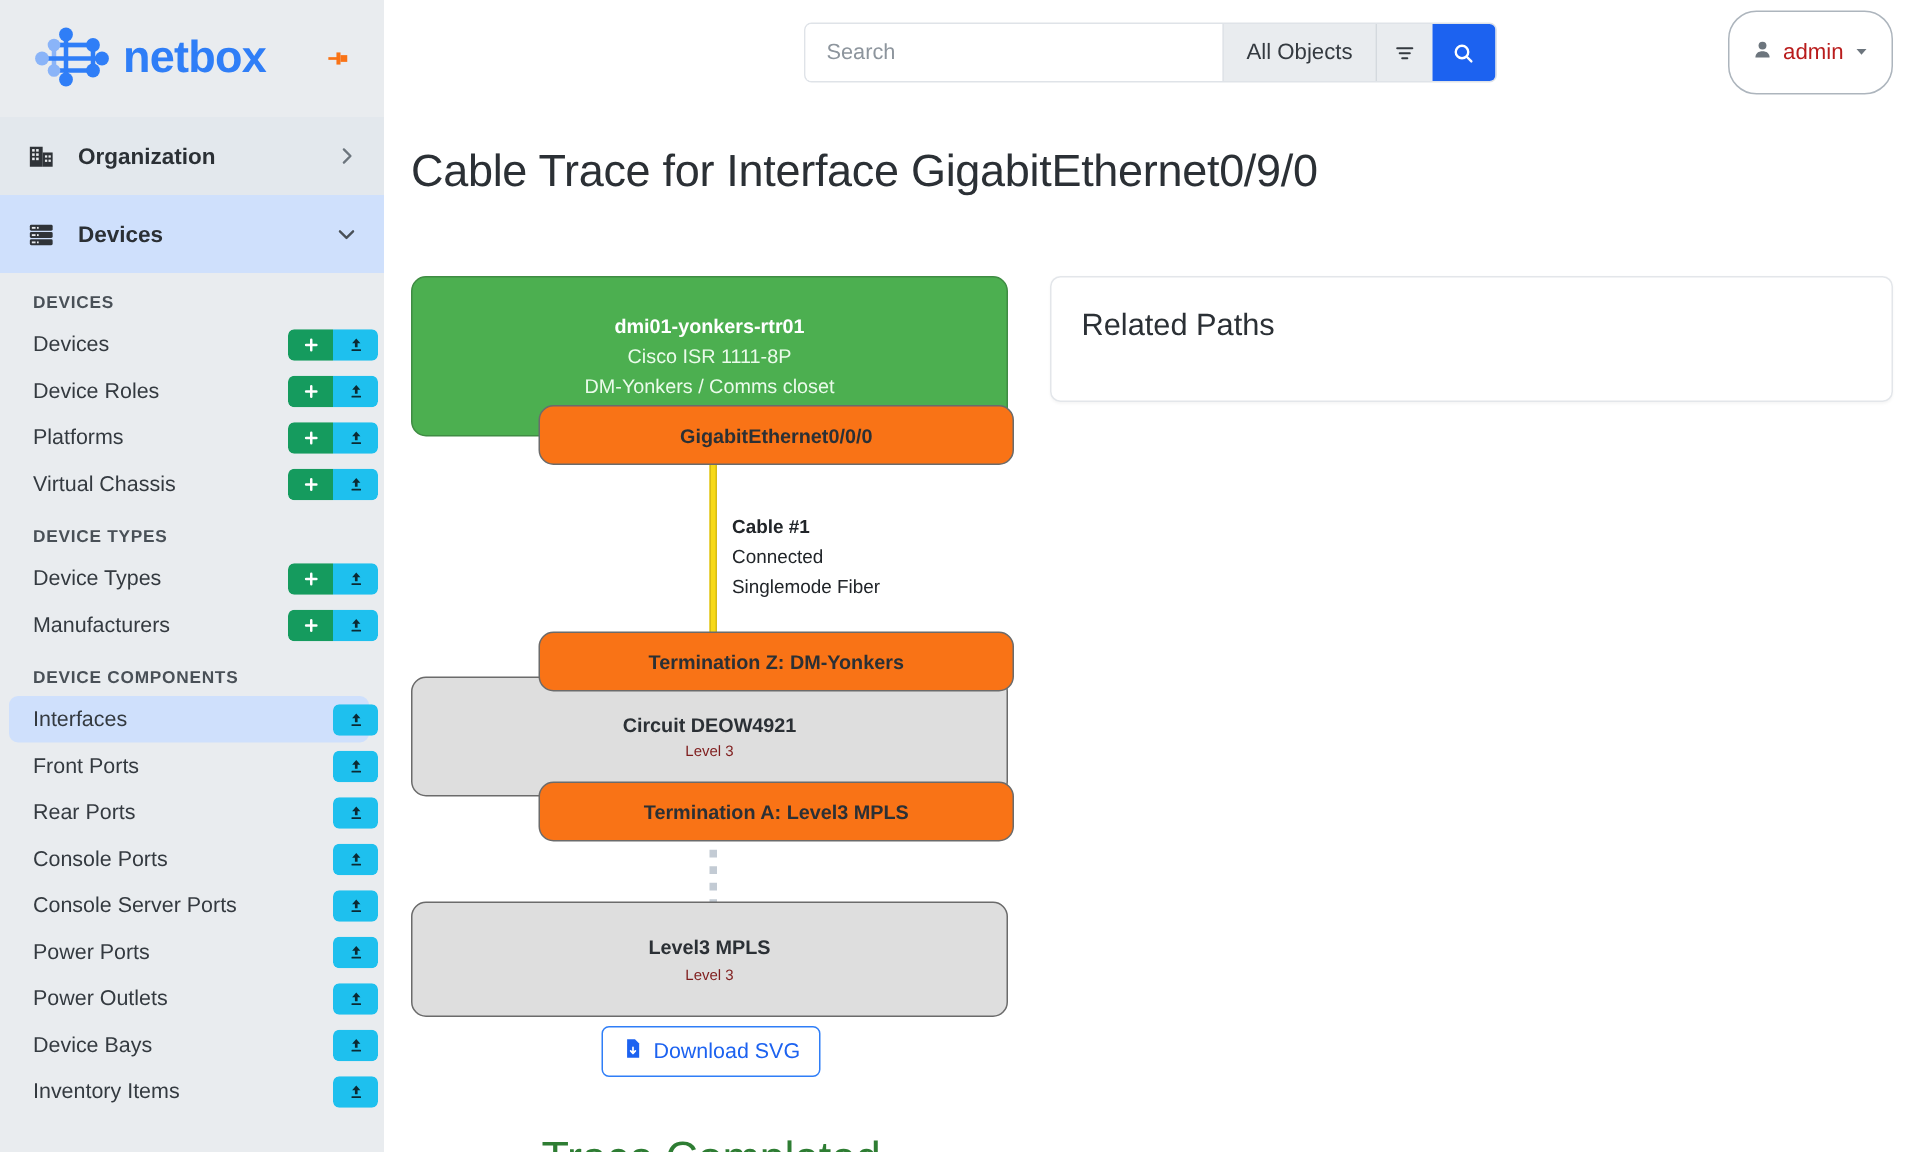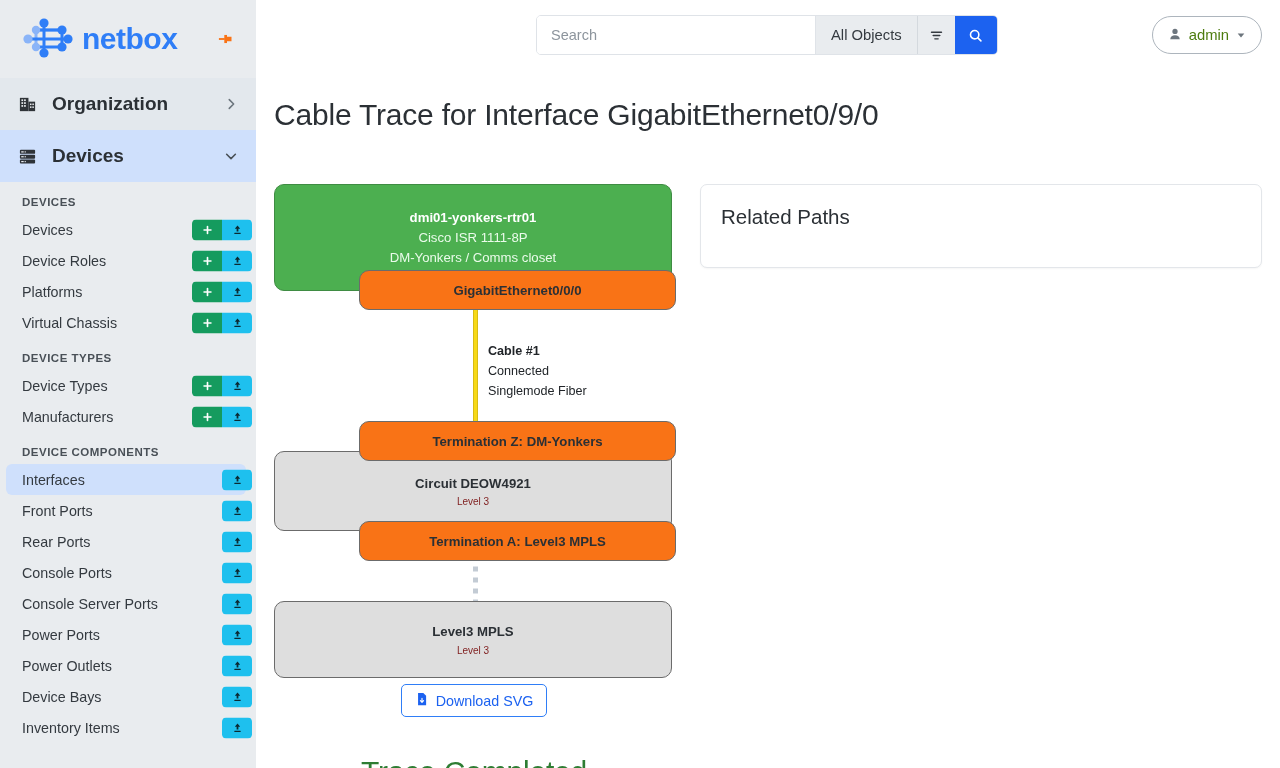--- a/index.html
+++ b/index.html
@@ -45,21 +45,21 @@
     height: 52px; padding: 0 18px 0 14px;
     cursor: pointer;
   }
   .nav-group.alt { background: #e3e8ed; }
   .nav-group.active { background: #cfe0fc; }
   .nav-group .gicon {
     width: 26px; display: flex; align-items: center; justify-content: center;
     margin-right: 12px; color: #2f3338;
   }
   .nav-group .glabel {
-    font-size: 19px; font-weight: 700; color: #2b3035; flex: 1;
+    font-size: 15px; font-weight: 700; color: #2b3035; flex: 1;
   }
   .nav-group .gchev { color: #6c757d; display: flex; align-items: center; }
 
   .nav-section-title {
     font-size: 11.5px; font-weight: 700; color: #495057;
     letter-spacing: 0.5px;
     padding: 14px 0 6px 22px;
     text-transform: uppercase;
   }
   .nav-item {
@@ -122,23 +122,23 @@
     border-left: 1px solid #d4d9de; cursor: pointer;
   }
   .search-go {
     display: flex; align-items: center; justify-content: center;
     width: 42px; background: #1c62f0; color: #fff; cursor: pointer;
   }
 
   .user-btn {
     margin-left: auto;
     display: flex; align-items: center; gap: 7px;
-    height: 38px; padding: 0 15px;
+    height: 56px; padding: 0 15px;
     border: 1px solid #adb5bd; border-radius: 19px;
-    color: #4d7c0f; font-size: 14.8px; background: #fff;
+    color: #b91c1c; font-size: 14.8px; background: #fff;
     cursor: pointer;
   }
 
   .page-title {
     font-size: 30px; color: #2b3035; font-weight: 400;
     padding: 8px 0 0 18px; letter-spacing: -0.2px;
   }
 
   .content { display: flex; padding: 32px 18px 0 18px; }
 

